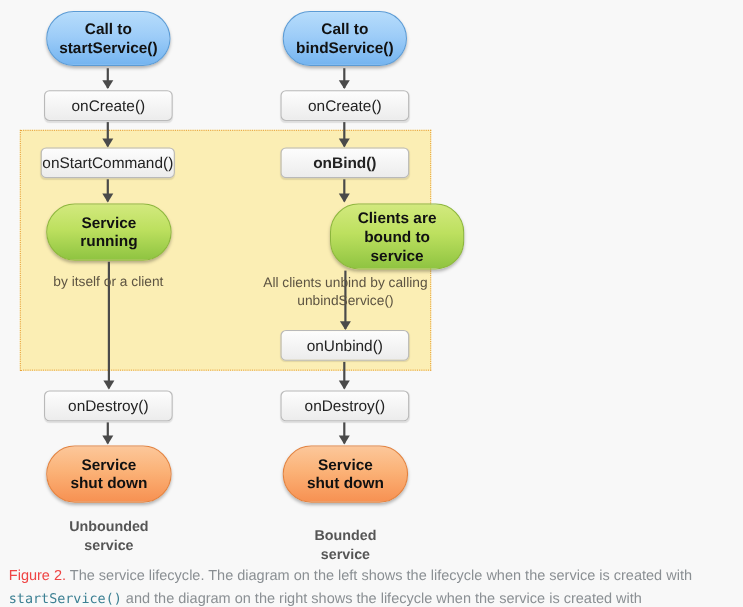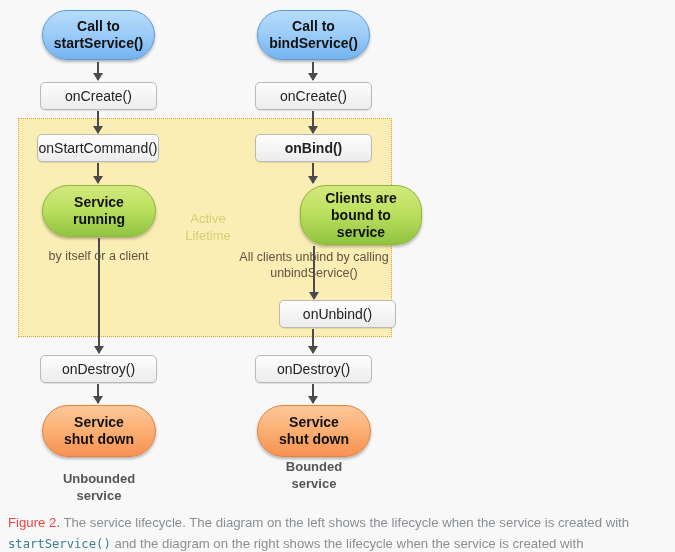--- a/index.html
+++ b/index.html
@@ -141,24 +141,20 @@
     font-size: 12.2px;
     color: #3b7f92;
   }
 </style>
 </head>
 <body>
 
 <div id="figure">
 
   <div class="active-region"></div>
-  <div class="active-label">
-    <div>Active</div>
-    <div>Lifetime</div>
-  </div>
 
   <div class="node pill pill-blue" style="left:42px; top:10px; width:113px; height:50px;">
     <div>
       <div>Call to</div>
       <div>startService()</div>
     </div>
   </div>
   <div class="arrow" style="left:97px; top:62px; height:18px;"></div>
 
   <div class="node box-gray" style="left:40px; top:82px; width:117px; height:28px;">
@@ -227,38 +223,38 @@
     </div>
   </div>
 
   <div class="arrow" style="left:313px; top:246px; height:53px;"></div>
 
   <div class="annot" style="left:228px; top:249px; width:172px;">
     <div>All clients unbind by calling</div>
     <div>unbindService()</div>
   </div>
 
-  <div class="node box-gray" style="left:255px; top:300px; width:117px; height:28px;margin-left:24px;">
+  <div class="node box-gray" style="left:255px; top:300px; width:117px; height:28px;">
     <span>onUnbind()</span>
   </div>
   <div class="arrow" style="left:312px; top:329px; height:24px;"></div>
 
   <div class="node box-gray" style="left:255px; top:355px; width:117px; height:28px;">
     <span>onDestroy()</span>
   </div>
   <div class="arrow" style="left:312px; top:384px; height:19px;"></div>
 
   <div class="node pill pill-orange" style="left:257px; top:405px; width:114px; height:52px;">
     <div>
       <div>Service</div>
       <div>shut down</div>
     </div>
   </div>
 
-  <div class="col-caption" style="left:248px; top:458px; width:132px;">
+  <div class="col-caption" style="left:248px; top:478px; width:132px;">
     <div>Bounded</div>
     <div>service</div>
   </div>
 
   <div class="figure-caption">
     <span class="fignum">Figure 2.</span><span> The service lifecycle. The diagram on the left shows the lifecycle when the service is created with </span><code>startService()</code><span> and the diagram on the right shows the lifecycle when the service is created with </span>
   </div>
 
 </div>
 

